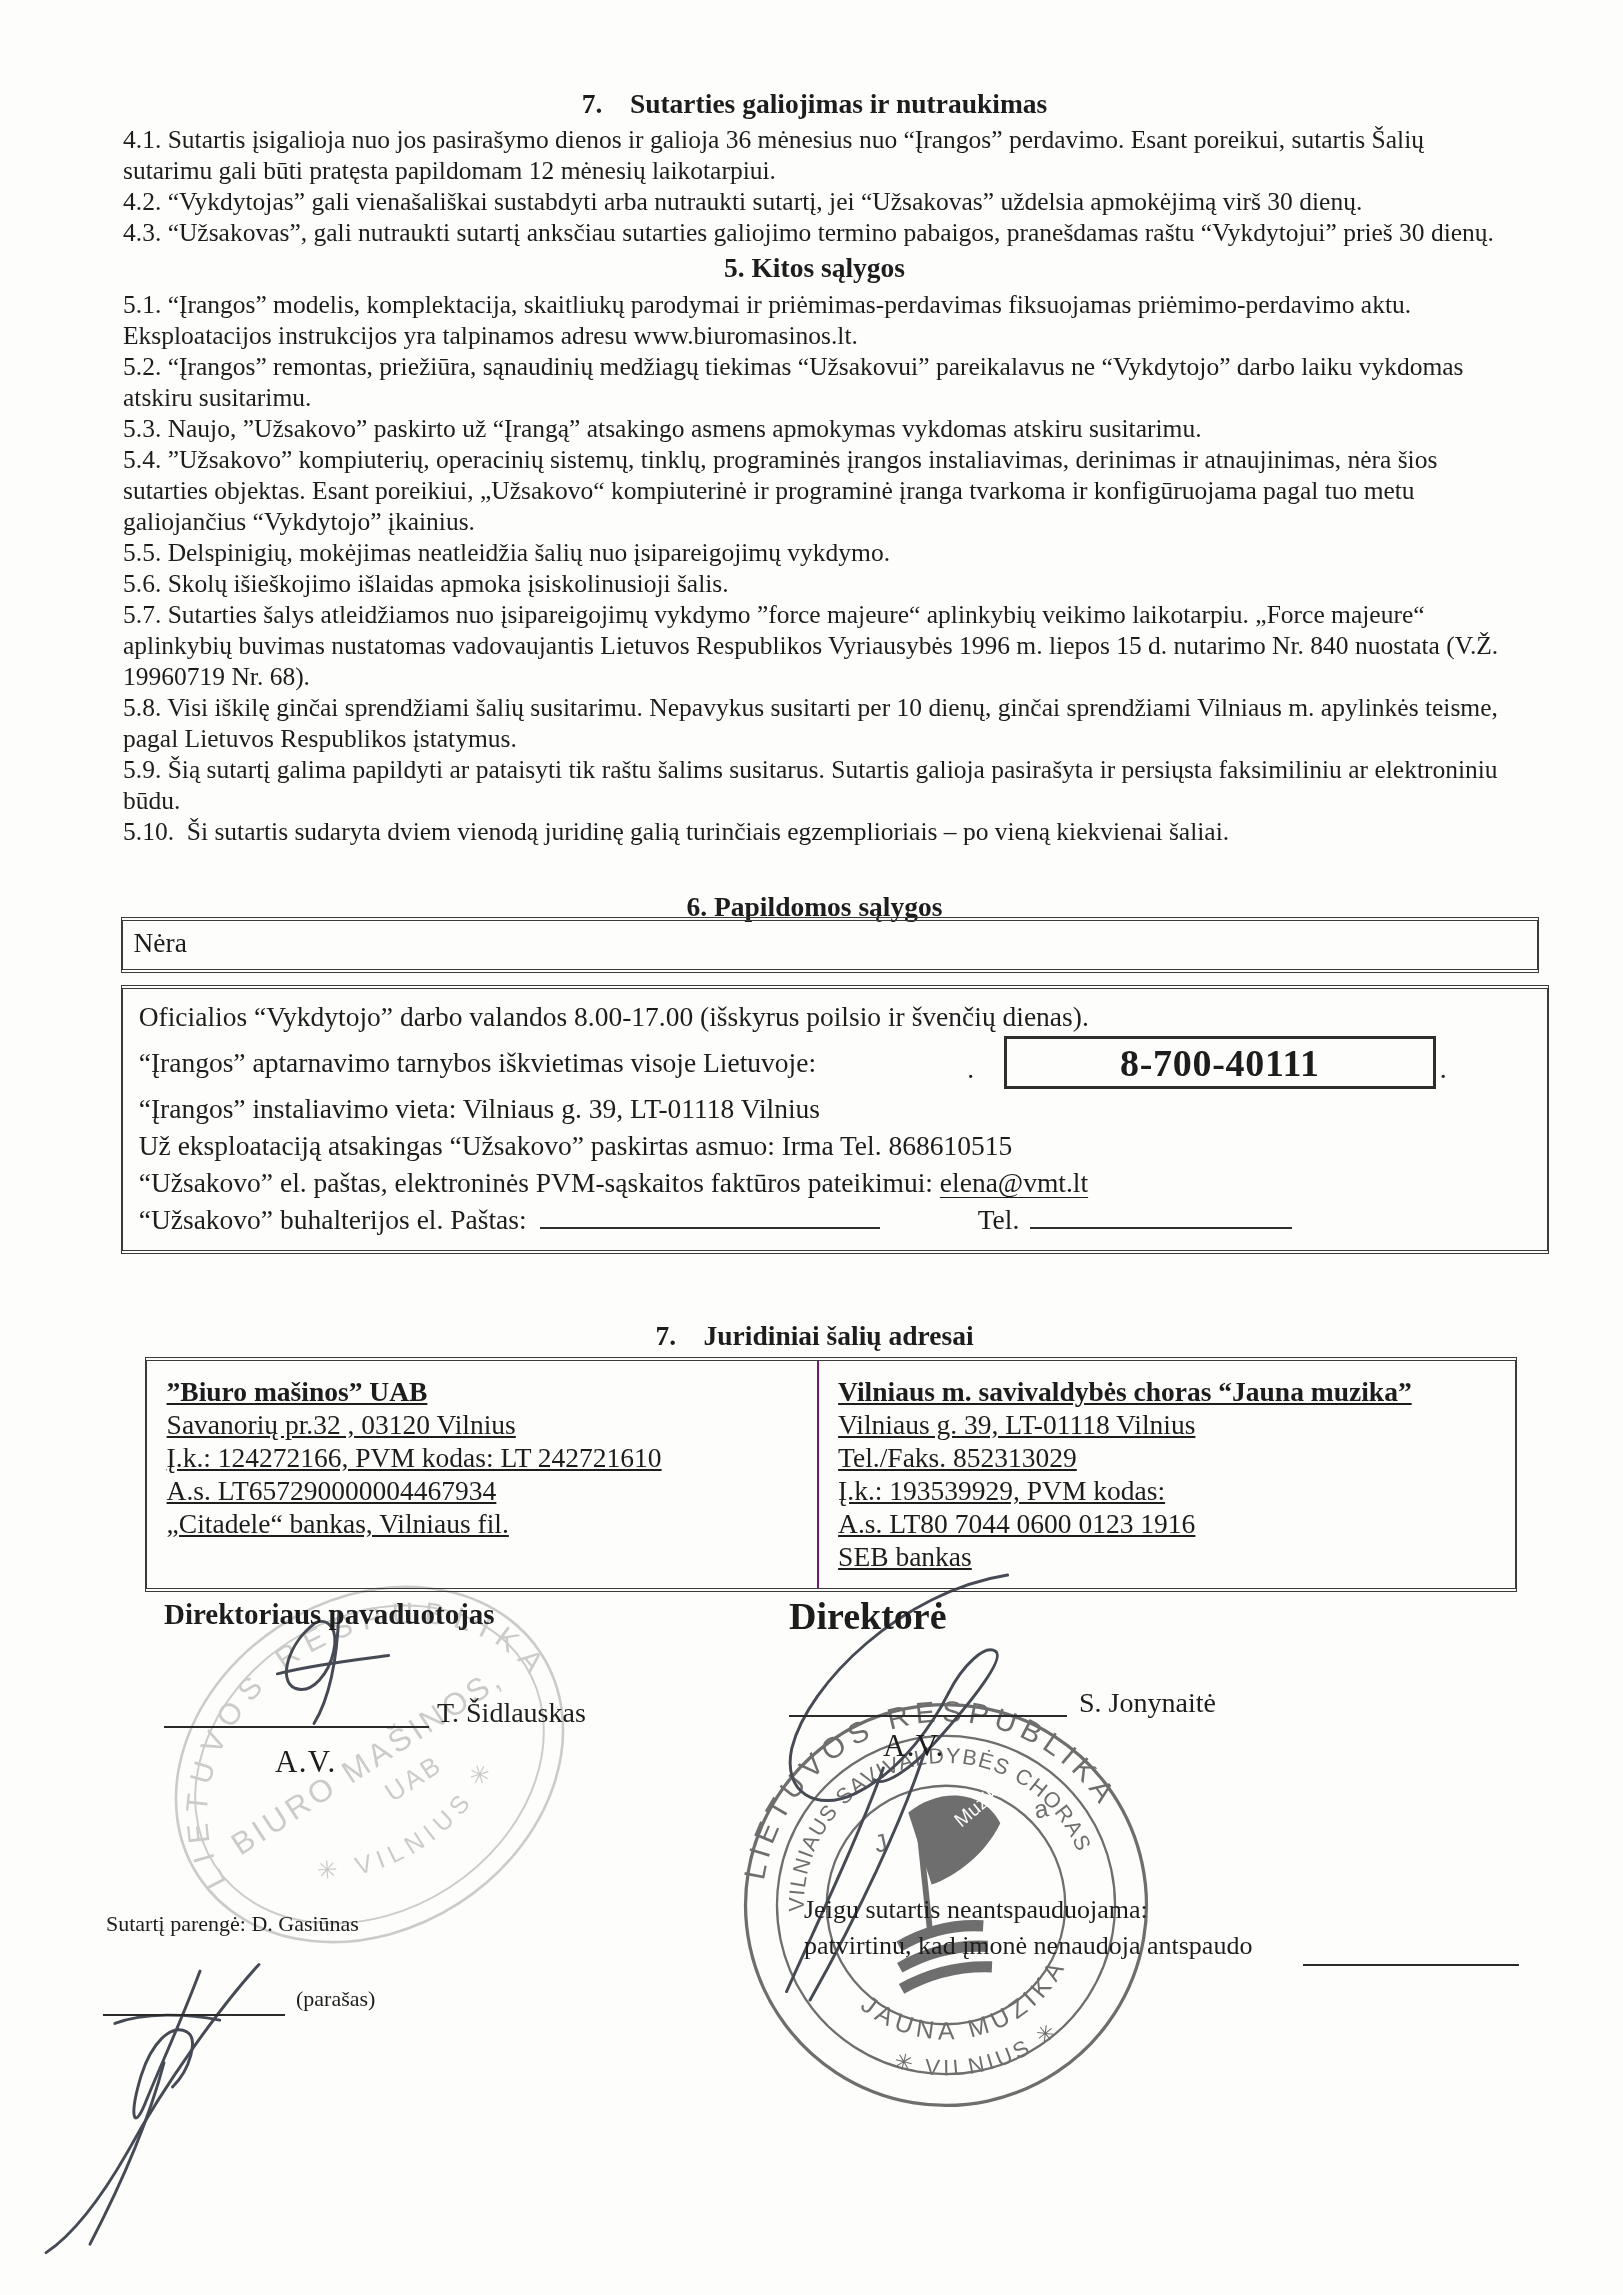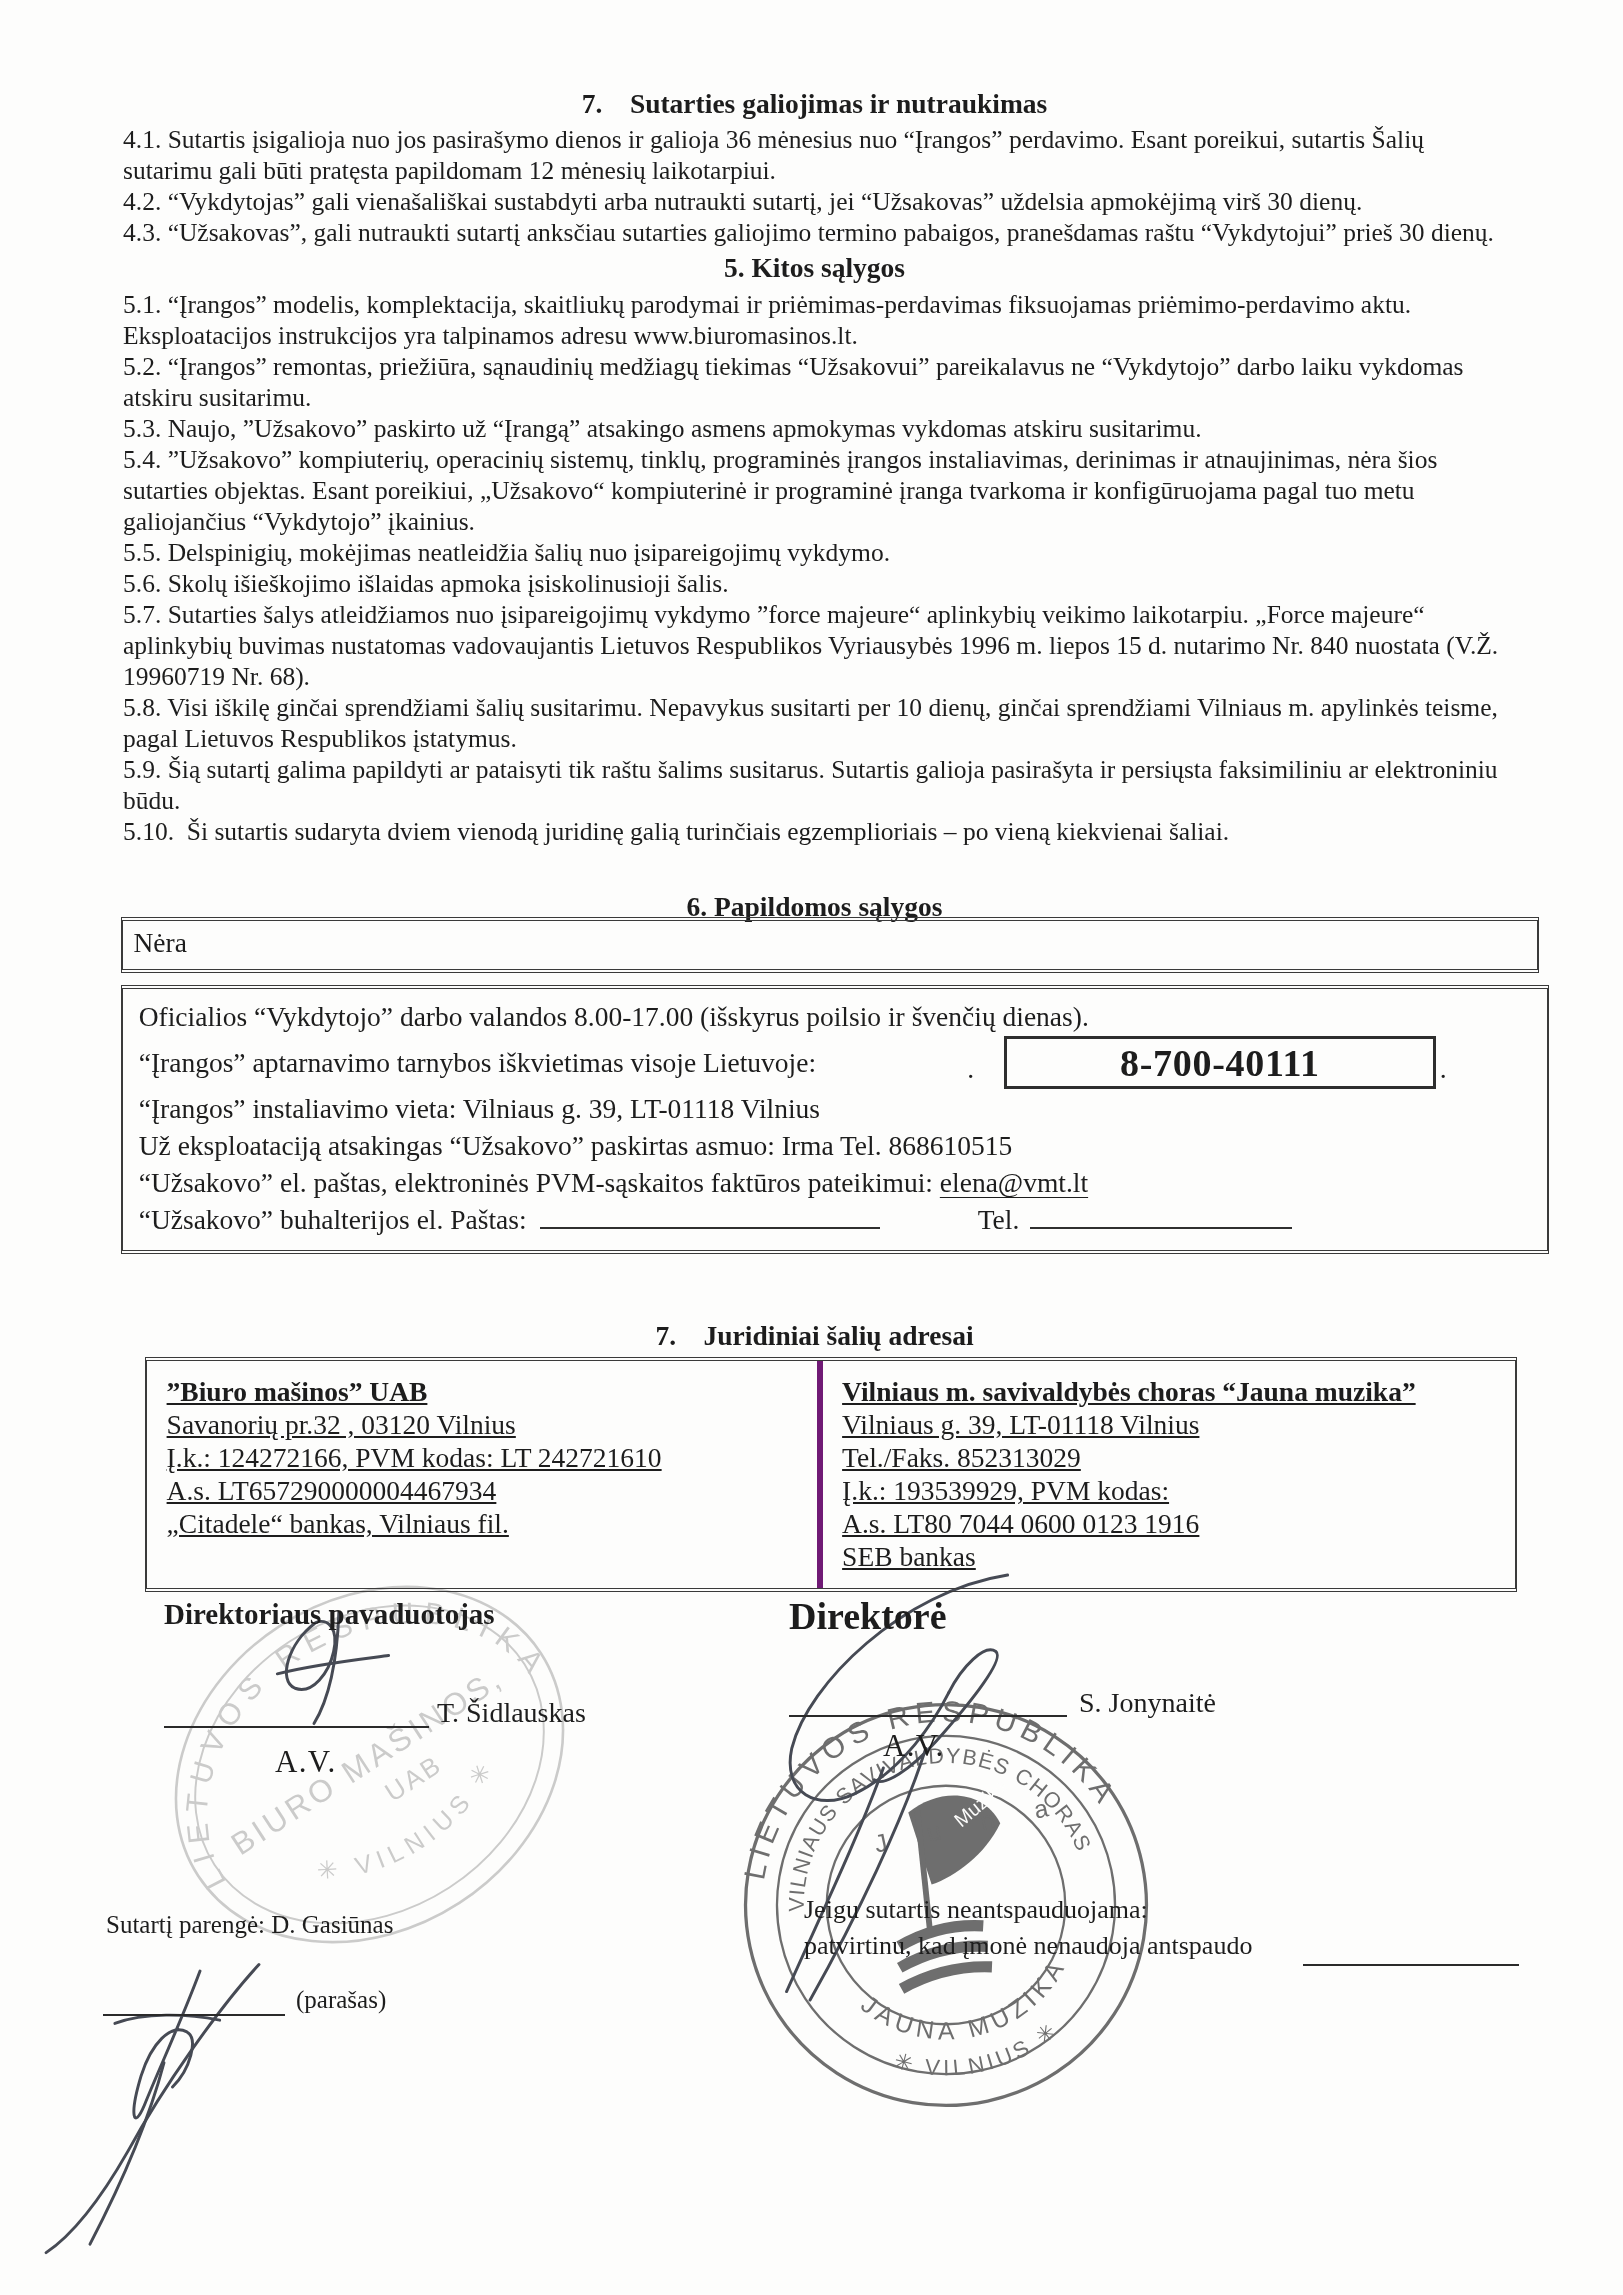--- a/index.html
+++ b/index.html
@@ -20,24 +20,24 @@
   .phone-row{display:flex; align-items:center; height:55px; white-space:nowrap;}
   .phone-box{border:3.3px solid #2e2e2e; width:426px; height:47px; margin-left:26px;
              display:flex; align-items:center; justify-content:center;
              font-size:38px; font-weight:700; letter-spacing:0.7px;}
   .dot{font-size:27.5px; margin:11.8px 3.9px 0 3.9px;}
   .uline{display:inline-block; border-bottom:2px solid #2f2f2f; height:22px; vertical-align:baseline;}
   .email{text-decoration:underline; text-decoration-thickness:1.3px; text-underline-offset:4.6px;}
   .addr-table{left:145px; top:1357px; width:1368px; display:flex; font-size:27.5px; line-height:33px;}
   .addr-cell{padding:14.4px 6.5px 14.4px 19.6px; box-sizing:border-box;text-decoration:underline;}
   .addr-cell.left{width:670px;}
-  .addr-cell.right{width:699px; border-left:6px solid #701a75;}
+  .addr-cell.right{width:699px; border-left:2px solid #701a75;}
   .addr-cell p{margin:0;}
   .sig-line{position:absolute; border-top:2px solid #2a2a2a; height:0;}
-  .small{font-size:25px;}
+  .small{font-size:22px;}
   svg text{font-family:"Liberation Sans","DejaVu Sans",sans-serif;}
   .sigstroke{fill:none; stroke:#464a54; stroke-width:4.5; stroke-linecap:round; stroke-linejoin:round;}
 </style>
 </head>
 <body>
 
 <div class="page">
 
   <svg class="abs" style="left:137px; top:1568px;" width="465" height="393" viewBox="0 0 710 600" opacity="0.5">
     <defs>

